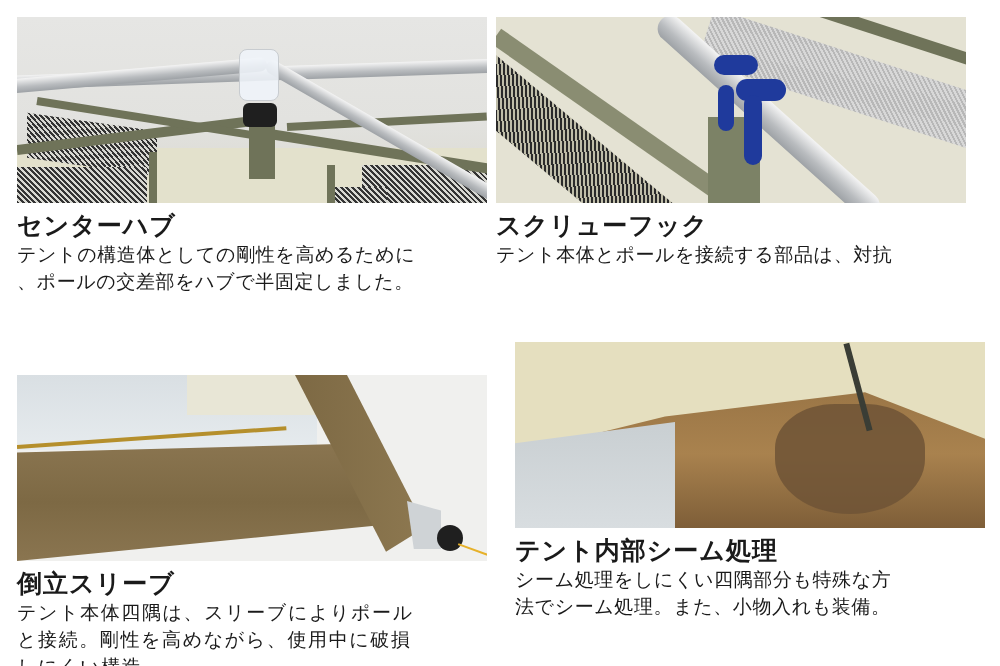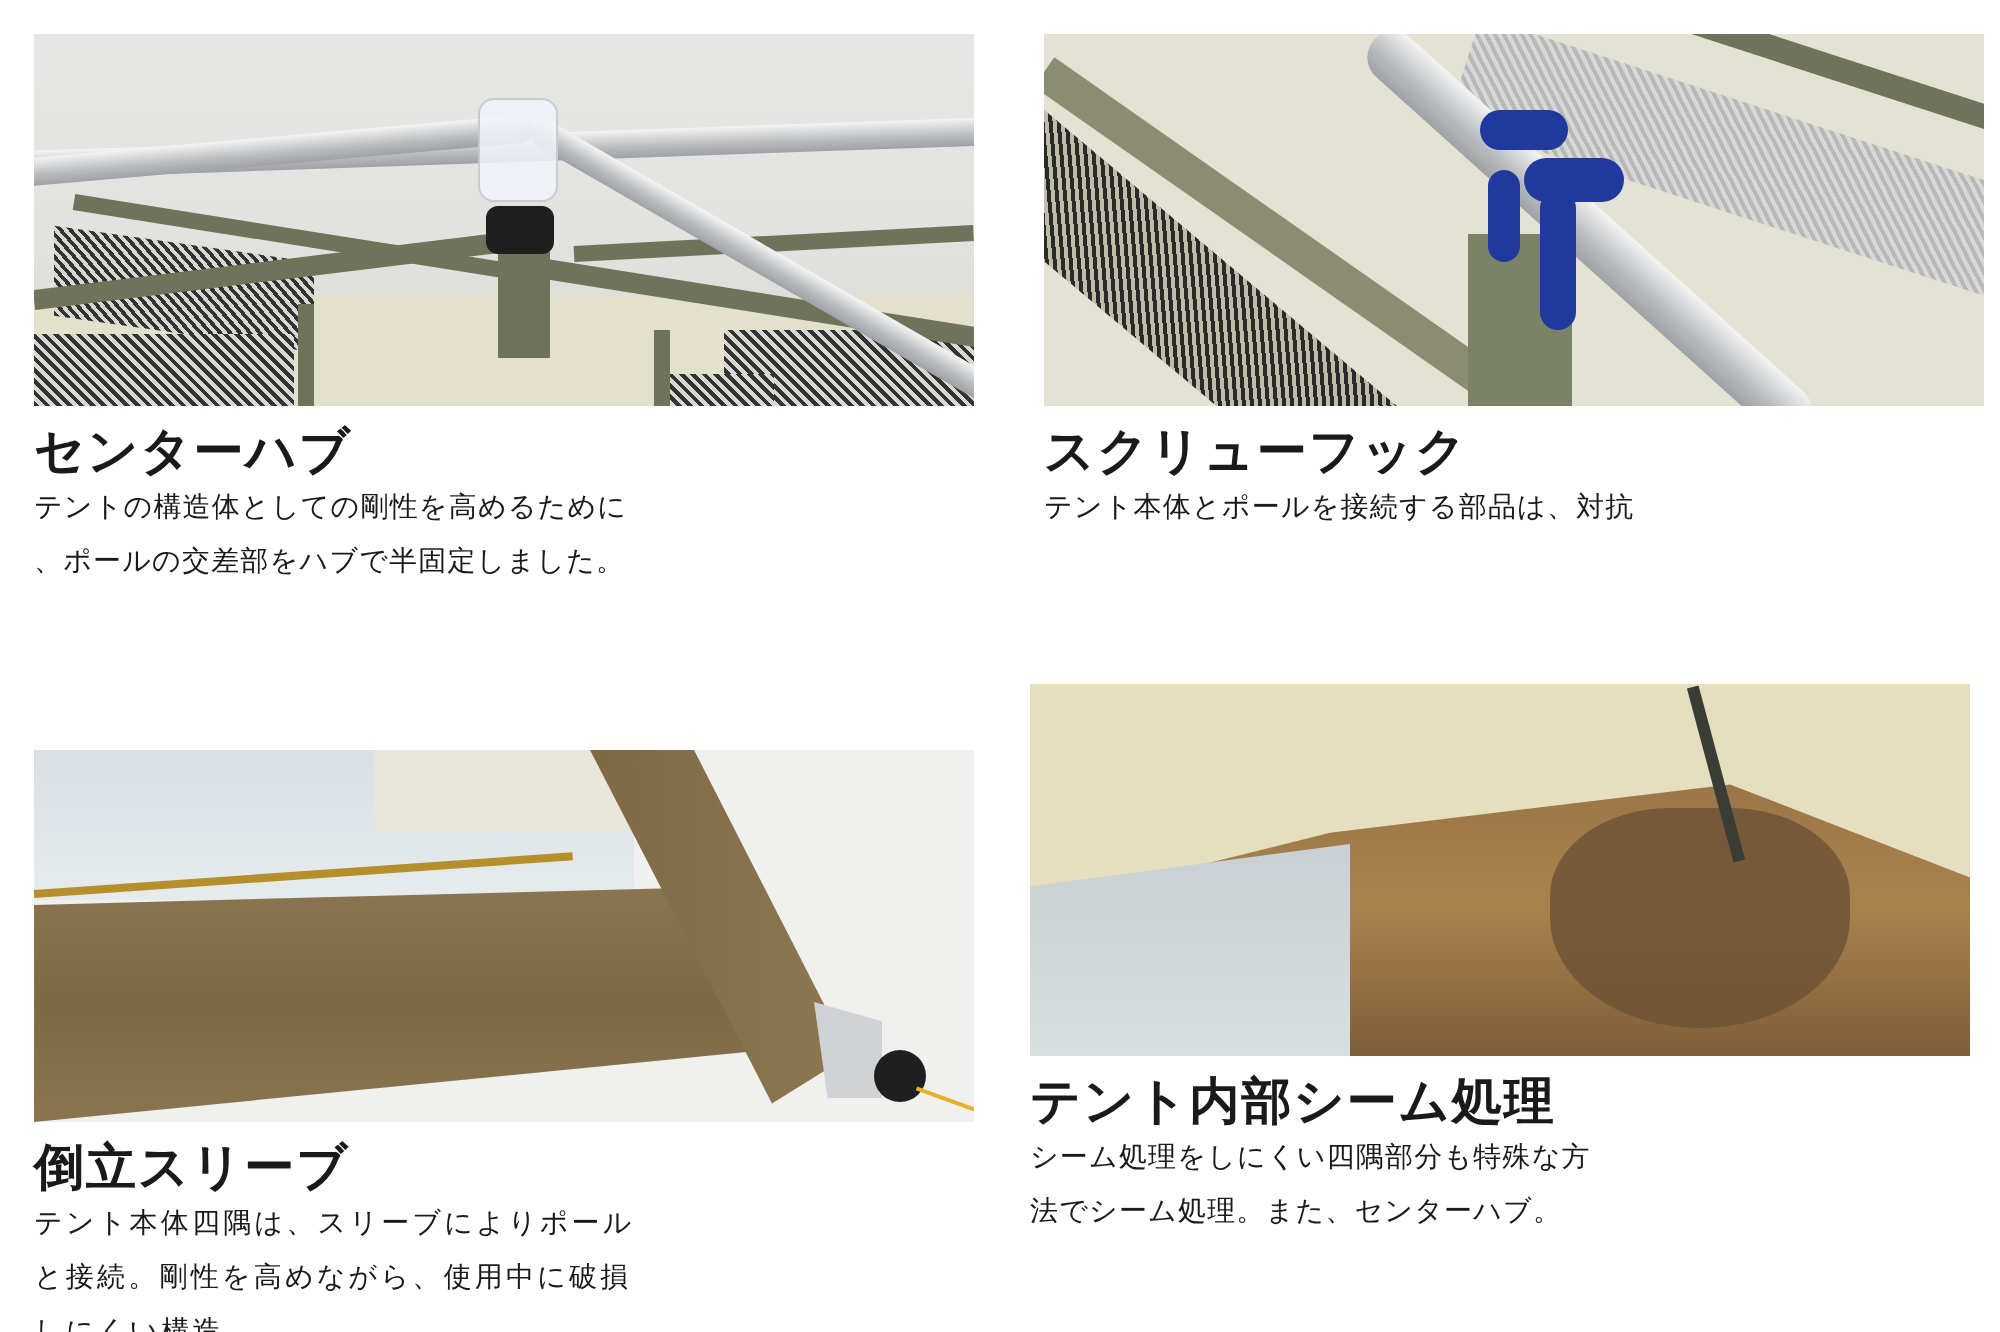--- a/index.html
+++ b/index.html
@@ -1,21 +1,21 @@
 <!DOCTYPE html>
 <html><head>
 <meta charset="utf-8">
 <style>
   * { margin:0; padding:0; box-sizing:border-box; }
   html, body { width:1000px; height:666px; background:#ffffff; overflow:hidden; }
   body { position:relative; font-family:"DejaVu Sans", sans-serif; color:#1a1a1a; }
   .card { position:absolute; width:470px; }
   .photo { position:relative; width:470px; height:186px; overflow:hidden; }
   .title { font-weight:bold; font-size:25px; line-height:30px; margin-top:8px; letter-spacing:1px; white-space:nowrap; }
-  .desc { font-size:14px; line-height:27px; letter-spacing:0.6px; white-space:nowrap; }
+  .desc { font-size:19px; line-height:27px; letter-spacing:0.6px; white-space:nowrap; }
   .desc span { display:block; }
   
   .p1 { background:linear-gradient(#e6e6e4 0%, #e2e2df 55%, #d9d8cf 100%); }
   .p1 .mesh { position:absolute; background:repeating-linear-gradient(45deg,#333 0 2px,#d8d8d2 2px 4px); }
   .p1 .tape { position:absolute; background:#6f7359; }
   .p1 .floor { position:absolute; left:0; right:0; bottom:0; height:55px; background:#e3e1cc; }
   .pole { position:absolute; height:14px; border-radius:7px; background:linear-gradient(#f4f4f4,#b9bcbf 60%,#9ea2a6); }
   .hub { position:absolute; left:222px; top:32px; width:40px; height:52px; background:rgba(240,245,250,0.85); border:1px solid #c8ccd0; border-radius:8px; }
   .buckle { position:absolute; left:226px; top:86px; width:34px; height:24px; background:#1f1f1f; border-radius:6px; }
   
@@ -51,21 +51,21 @@
     <div class="hub"></div>
     <div class="buckle"></div>
   </div>
   <div class="title">センターハブ</div>
   <div class="desc">
     <span>テントの構造体としての剛性を高めるために</span>
     <span>、ポールの交差部をハブで半固定しました。</span>
   </div>
 </div>
 
-<div class="card" style="left:522px; top:17px;">
+<div class="card" style="left:496px; top:17px;">
   <div class="photo p2">
     <div class="greyband" style="left:210px; top:-10px; width:300px; height:55px; transform:rotate(18deg); transform-origin:left;"></div>
     <div style="position:absolute; left:300px; top:-20px; width:200px; height:12px; background:#6f7359; transform:rotate(18deg); transform-origin:left;"></div>
     <div class="meshband" style="left:-20px; top:30px; width:260px; height:58px; transform:rotate(40deg); transform-origin:left;"></div>
     <div style="position:absolute; left:0; top:10px; width:290px; height:18px; background:#8a8d72; transform:rotate(35deg); transform-origin:left;"></div>
     <div style="position:absolute; left:212px; top:100px; width:52px; height:90px; background:#7c8266;"></div>
     <div class="pole" style="left:165px; top:-10px; width:290px; height:26px; border-radius:13px; transform:rotate(42deg); transform-origin:left;"></div>
     <div class="hook" style="left:218px; top:38px; width:44px; height:20px;"></div>
     <div class="hook" style="left:240px; top:62px; width:50px; height:22px;"></div>
     <div class="hook" style="left:222px; top:68px; width:16px; height:46px;"></div>
@@ -99,15 +99,15 @@
 <div class="card" style="left:515px; top:342px;">
   <div class="photo p4">
     <div style="position:absolute; left:0; top:0; width:470px; height:186px; background:linear-gradient(180deg,#8f6c40,#a9824e 60%,#7e5e38); clip-path:polygon(0 60%,150px 40%,350px 27%,470px 52%,470px 100%,0 100%);"></div>
     <div style="position:absolute; left:260px; top:62px; width:150px; height:110px; background:#6f5336; border-radius:40% 40% 50% 50%; opacity:0.85;"></div>
     <div style="position:absolute; left:0; top:80px; width:160px; height:106px; background:linear-gradient(#c9cfd2,#d8dde0); clip-path:polygon(0 20%,100% 0,100% 100%,0 100%);"></div>
     <div style="position:absolute; left:340px; top:0; width:6px; height:90px; background:#3a3d35; transform:rotate(-15deg);"></div>
   </div>
   <div class="title">テント内部シーム処理</div>
   <div class="desc">
     <span>シーム処理をしにくい四隅部分も特殊な方</span>
-    <span>法でシーム処理。また、センターハブ。</span>
+    <span>法でシーム処理。また、小物入れも装備。</span>
   </div>
 </div>
 
 </body></html>

